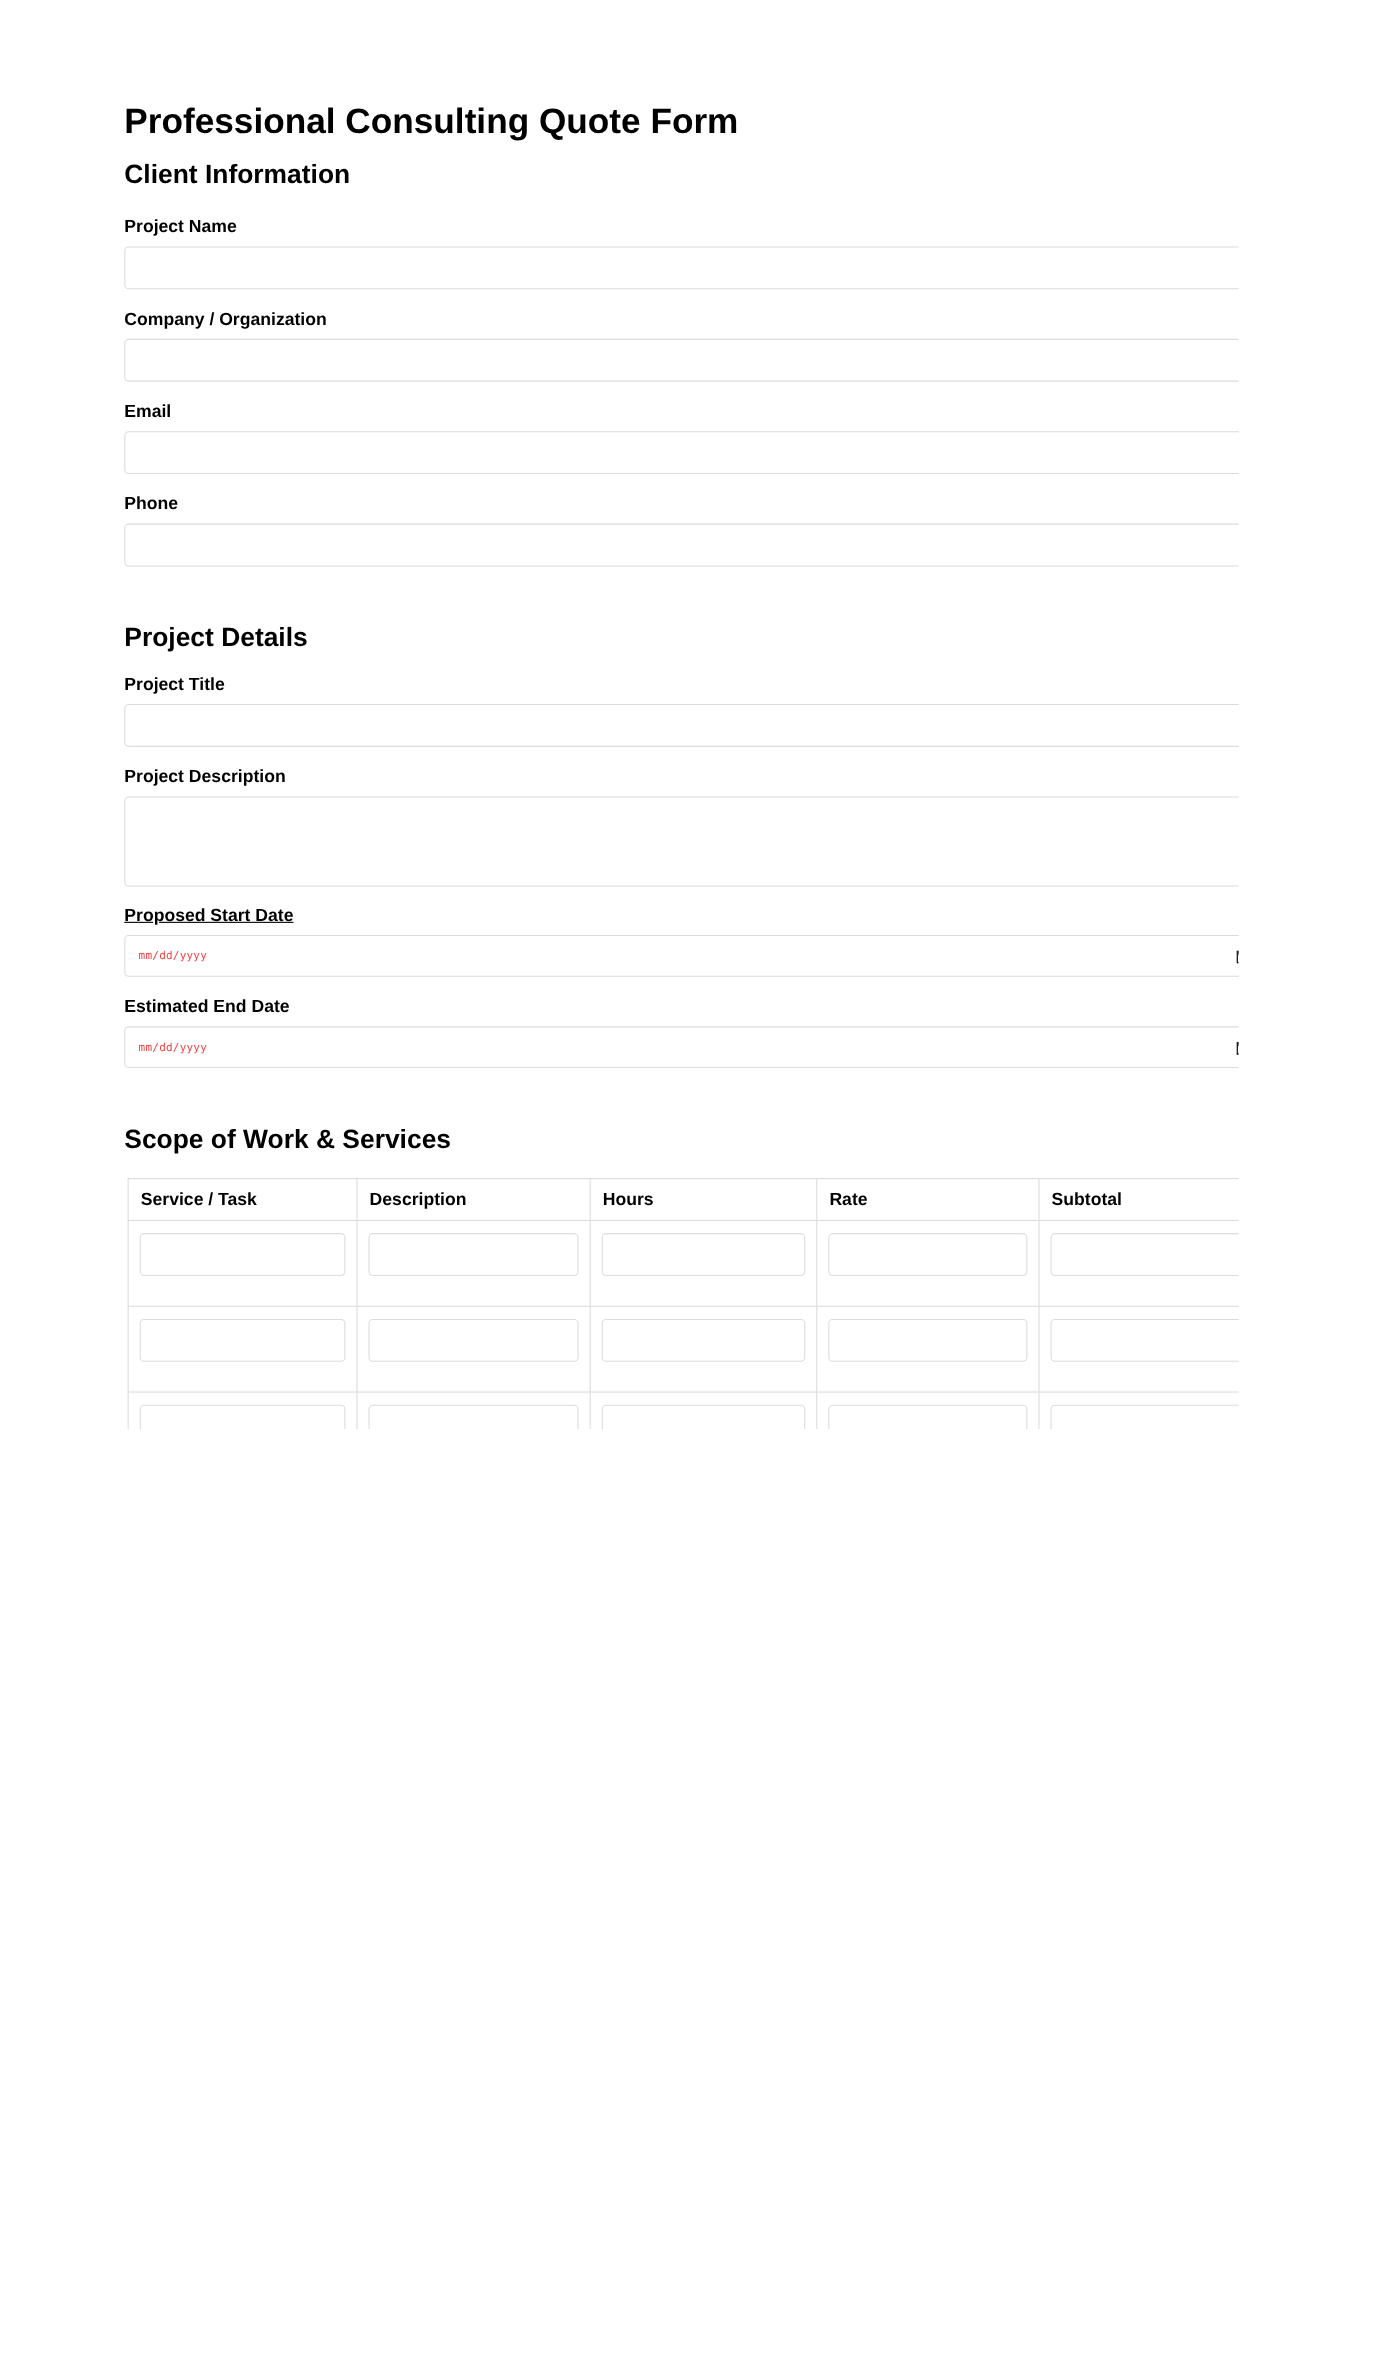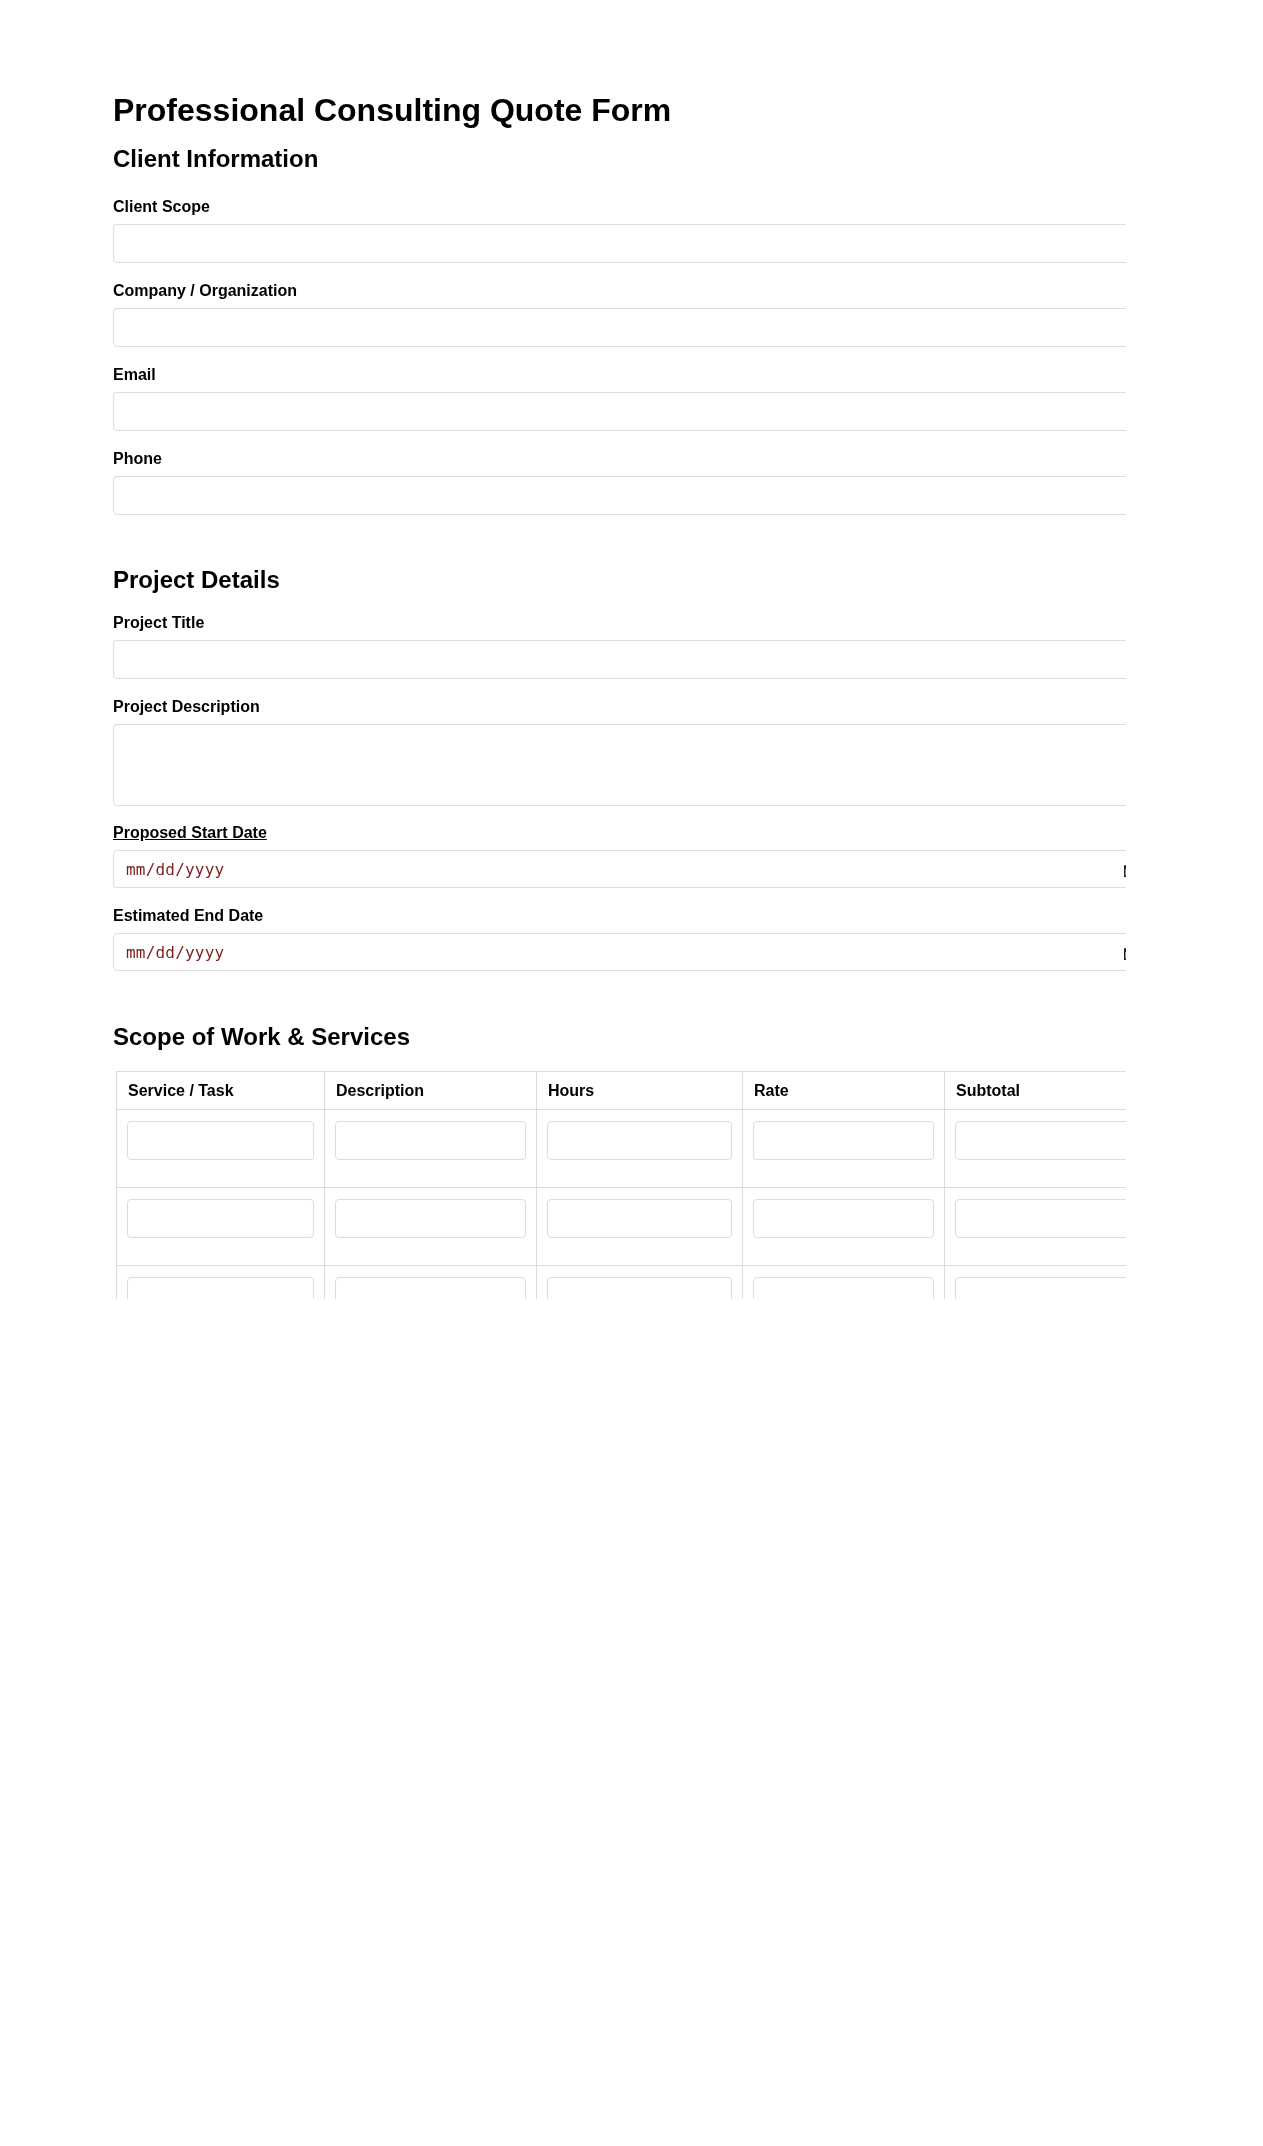--- a/index.html
+++ b/index.html
@@ -95,22 +95,22 @@
       border: 1px solid #dcdcdc;
       border-radius: 4px;
       background: #ffffff;
       display: flex;
       align-items: center;
       padding: 0 12px;
       cursor: text;
     }
     .date-input .date-placeholder {
       font-family: "DejaVu Sans Mono", "Liberation Mono", monospace;
-      font-size: 16px;
-      color: #7f1d1d;
+      font-size: 10px;
+      color: #ef4444;
       letter-spacing: 0.2px;
     }
     .date-input .calendar-icon {
       position: absolute;
       right: 12px;
       top: 12px;
       width: 12px;
       height: 13px;
       cursor: pointer;
     }
@@ -158,21 +158,21 @@
 </head>
 <body>
 
 <div class="viewport">
   <div class="container">
 
     <h1 class="page-title">Professional Consulting Quote Form</h1>
 
     <h2 class="section-title" style="top:144px;text-align:right;">Client Information</h2>
 
-    <label class="field-label" style="top:197px;">Client Scope</label>
+    <label class="field-label" style="top:197px;">Project Name</label>
     <input class="text-input" type="text" style="top: 224px;" value="">
 
     <label class="field-label" style="top:281px;">Company / Organization</label>
     <input class="text-input" type="text" style="top: 308px;" value="">
 
     <label class="field-label" style="top:365px;">Email</label>
     <input class="text-input" type="email" style="top: 392px;" value="">
 
     <label class="field-label" style="top:449px;">Phone</label>
     <input class="text-input" type="tel" style="top: 476px;" value="">

